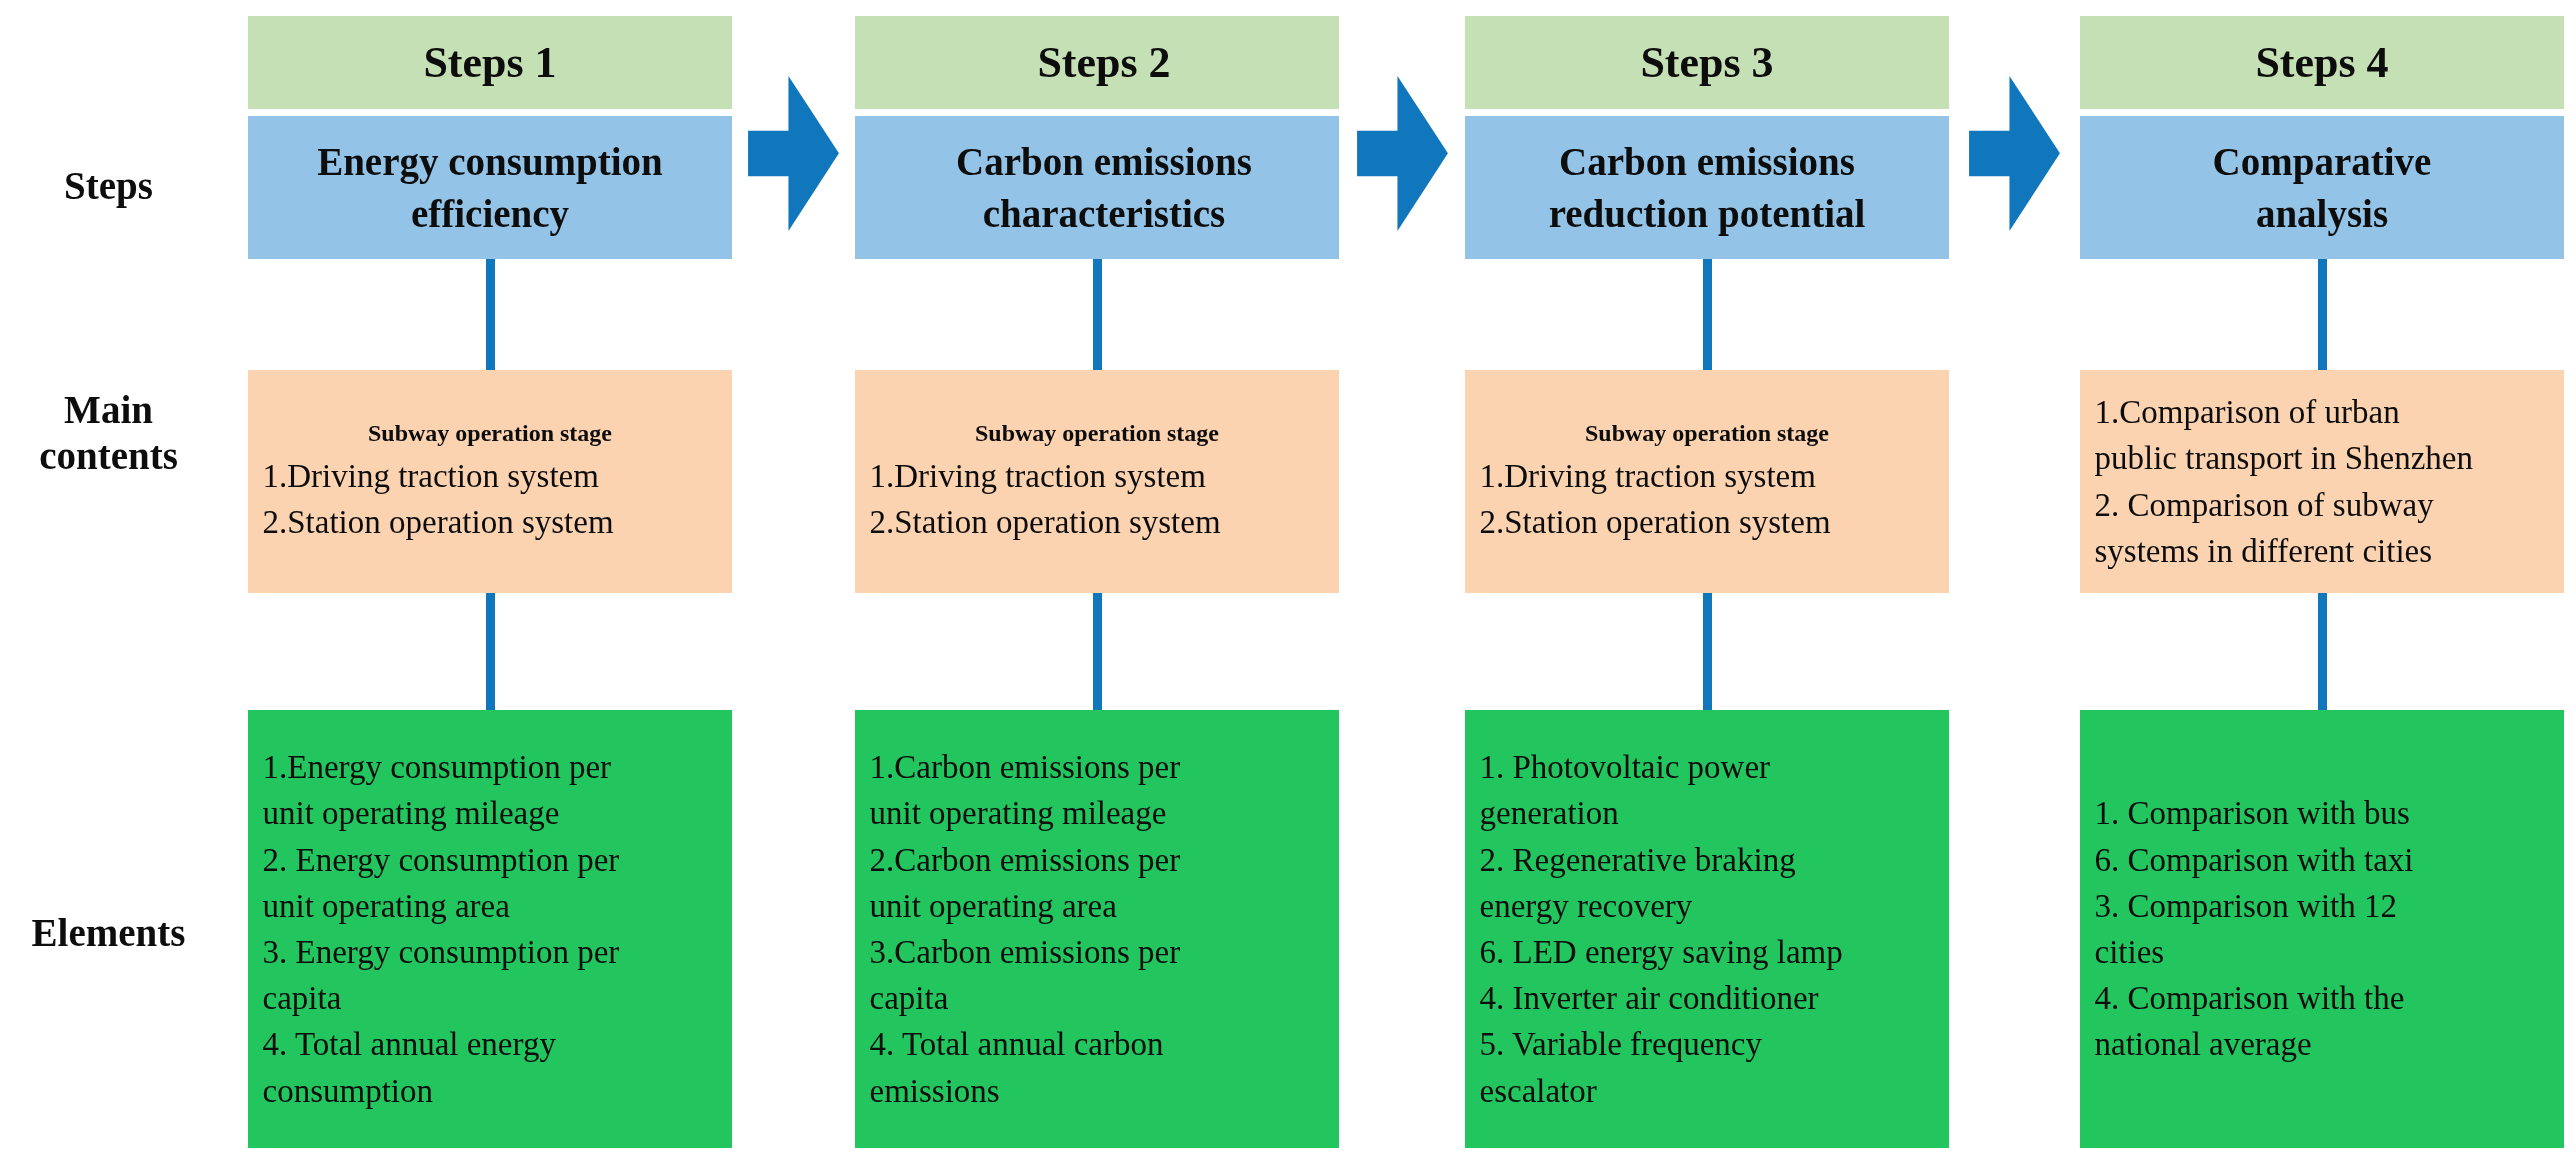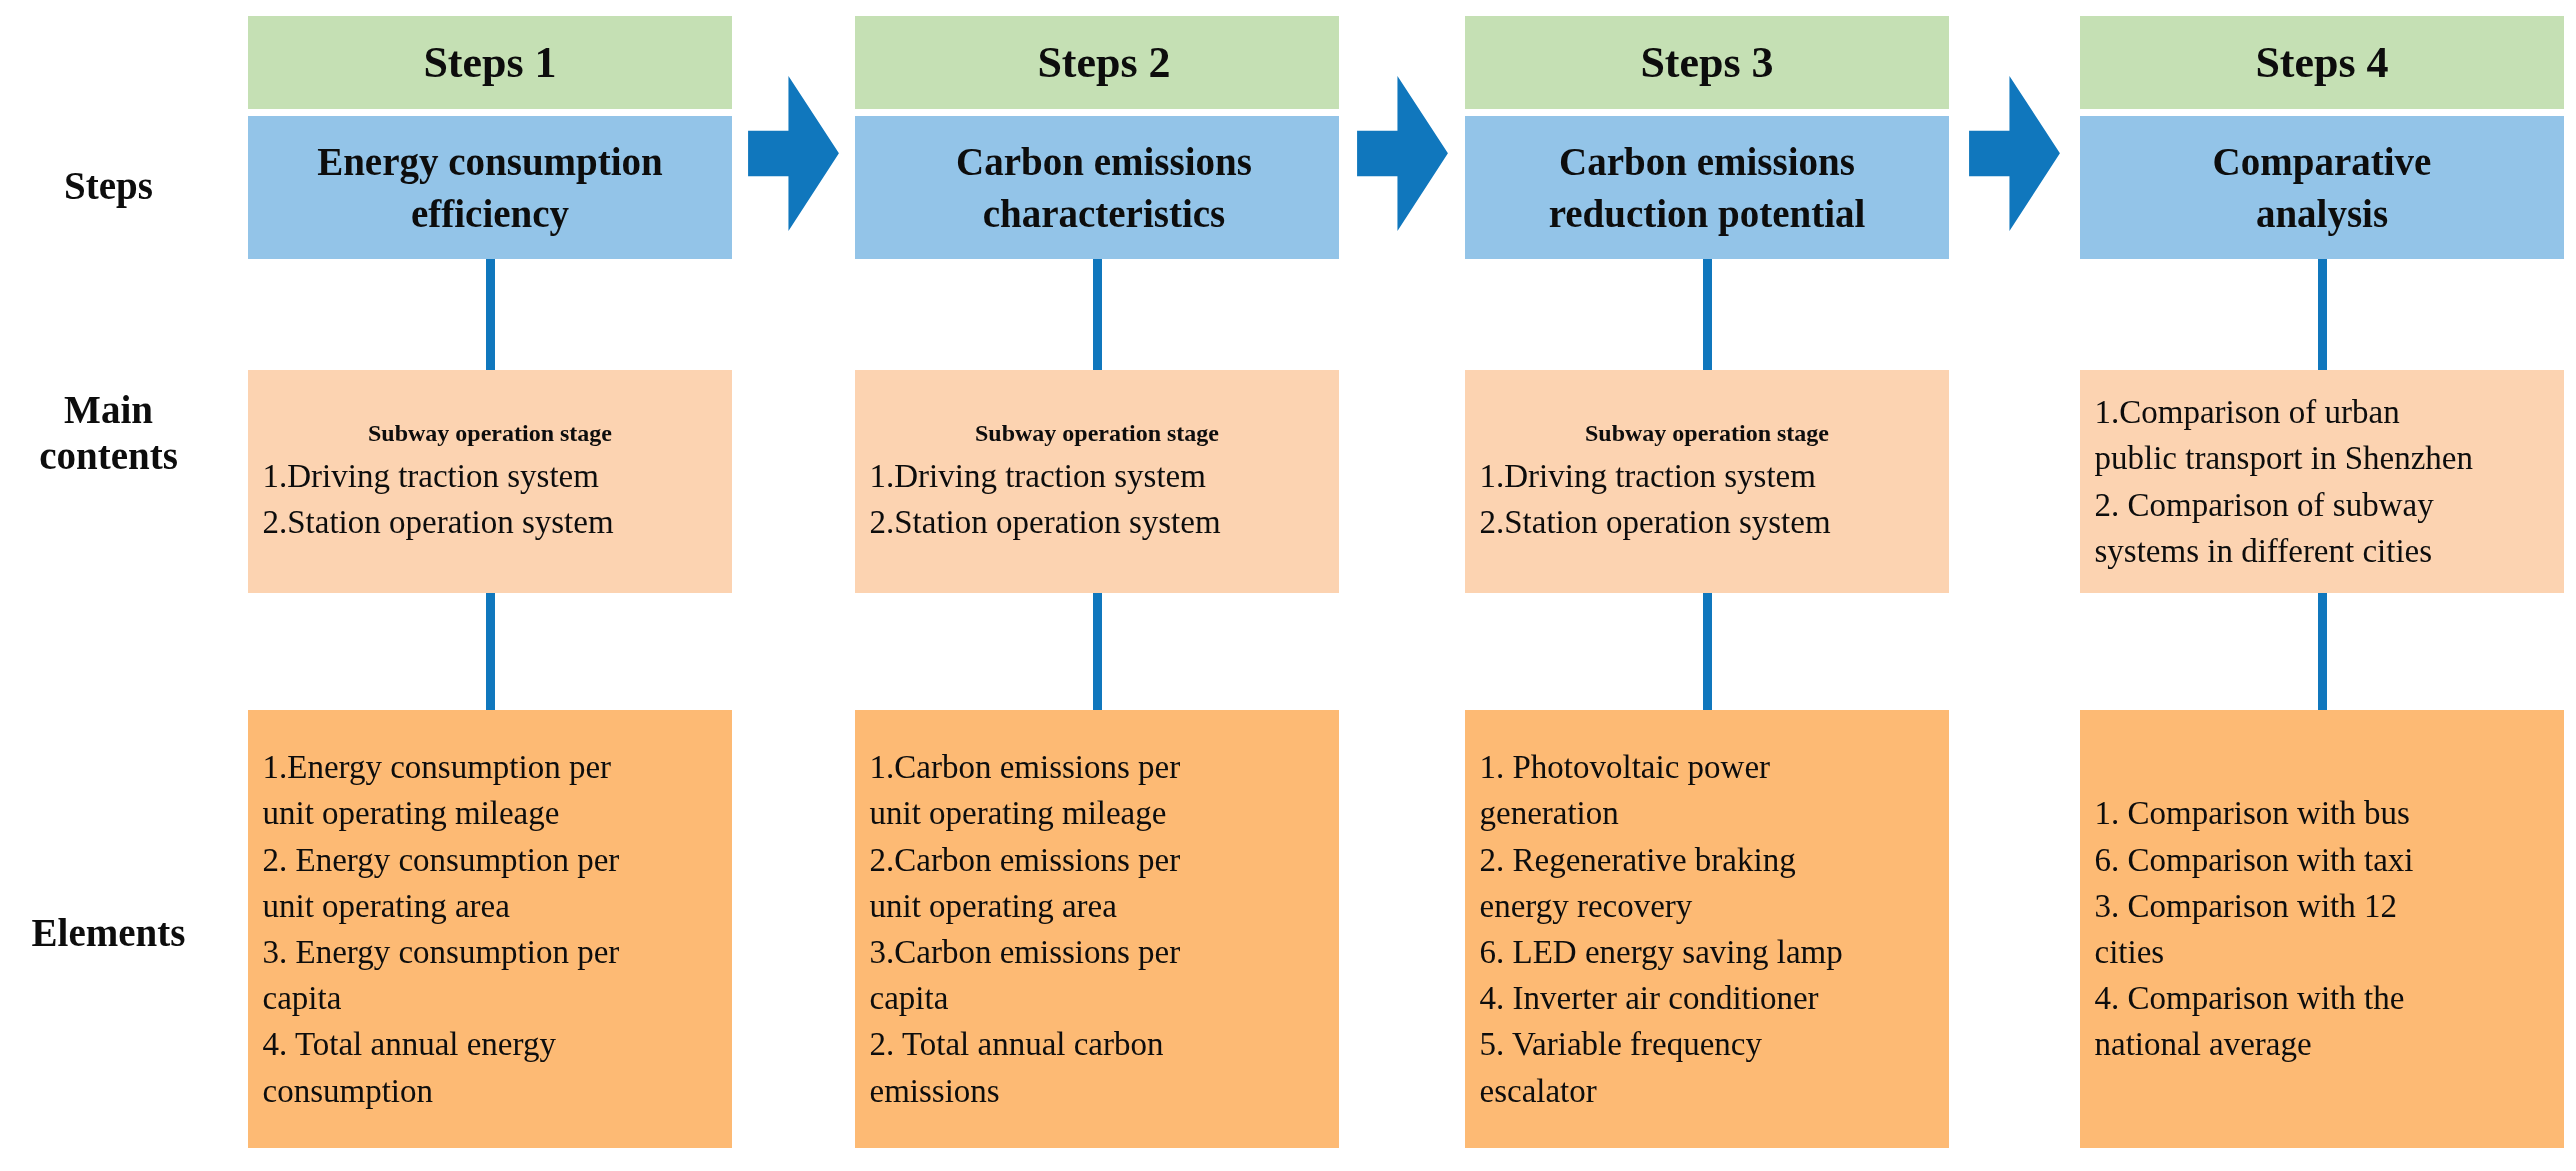--- a/index.html
+++ b/index.html
@@ -9,21 +9,21 @@
   }
   
   .c0{left:248px;} .c1{left:855px;padding-left:14px;} .c2{left:1465px;} .c3{left:2080px;}
   .box{position:absolute;width:484px;box-sizing:border-box;display:flex;flex-direction:column;justify-content:center;}
   .step-box{top:16px;height:93px;background:#c5e0b4;align-items:center;font-weight:bold;font-size:44px;}
   .title-box{top:116px;height:143px;background:#93c4e8;align-items:center;text-align:center;
              font-weight:bold;font-size:39px;line-height:1.32;white-space:pre-line;}
   .main-box{top:370px;height:223px;background:#fcd3b1;padding:0 14.5px;}
   .main-heading{font-weight:bold;font-size:24px;text-align:center;line-height:1.3;margin-bottom:4.3px;}
   .main-item{font-size:33px;line-height:1.4;white-space:pre-line;text-align:left;}
-  .elem-box{top:710px;height:438px;background:#fdba74;padding:0 14.5px;}
+  .elem-box{top:710px;height:438px;background:#22c55e;padding:0 14.5px;}
   .elem-item{font-size:33px;line-height:1.4;white-space:pre-line;text-align:left;}
   .row-label{position:absolute;left:0;width:217px;text-align:center;font-weight:bold;font-size:39px;
              line-height:1.18;white-space:pre-line;}
   .row-label.steps{top:163px;}
   .row-label.main{top:387px;}
   .row-label.elements{top:910px;}
   .vline{position:absolute;width:8.7px;background:#1077bd;}
   .vline.v1{top:259px;height:111px;}
   .vline.v2{top:593px;height:117px;}
   .vline.x0{left:486px;} .vline.x1{left:1093px;} .vline.x2{left:1703px;} .vline.x3{left:2318px;}
@@ -70,21 +70,21 @@
     <div class="main-item">1.Driving traction system</div>
     <div class="main-item">2.Station operation system</div>
   </div>
   <div class="box elem-box c1">
     <div class="elem-item">1.Carbon emissions per
 unit operating mileage</div>
     <div class="elem-item">2.Carbon emissions per
 unit operating area</div>
     <div class="elem-item">3.Carbon emissions per
 capita</div>
-    <div class="elem-item">2. Total annual carbon
+    <div class="elem-item">4. Total annual carbon
 emissions</div>
   </div>
   <div class="vline v1 x1"></div>
   <div class="vline v2 x1"></div>
 
   <div class="box step-box c2">Steps 3</div>
   <div class="box title-box c2">Carbon emissions
 reduction potential</div>
   <div class="box main-box c2">
     <div class="main-heading">Subway operation stage</div>

